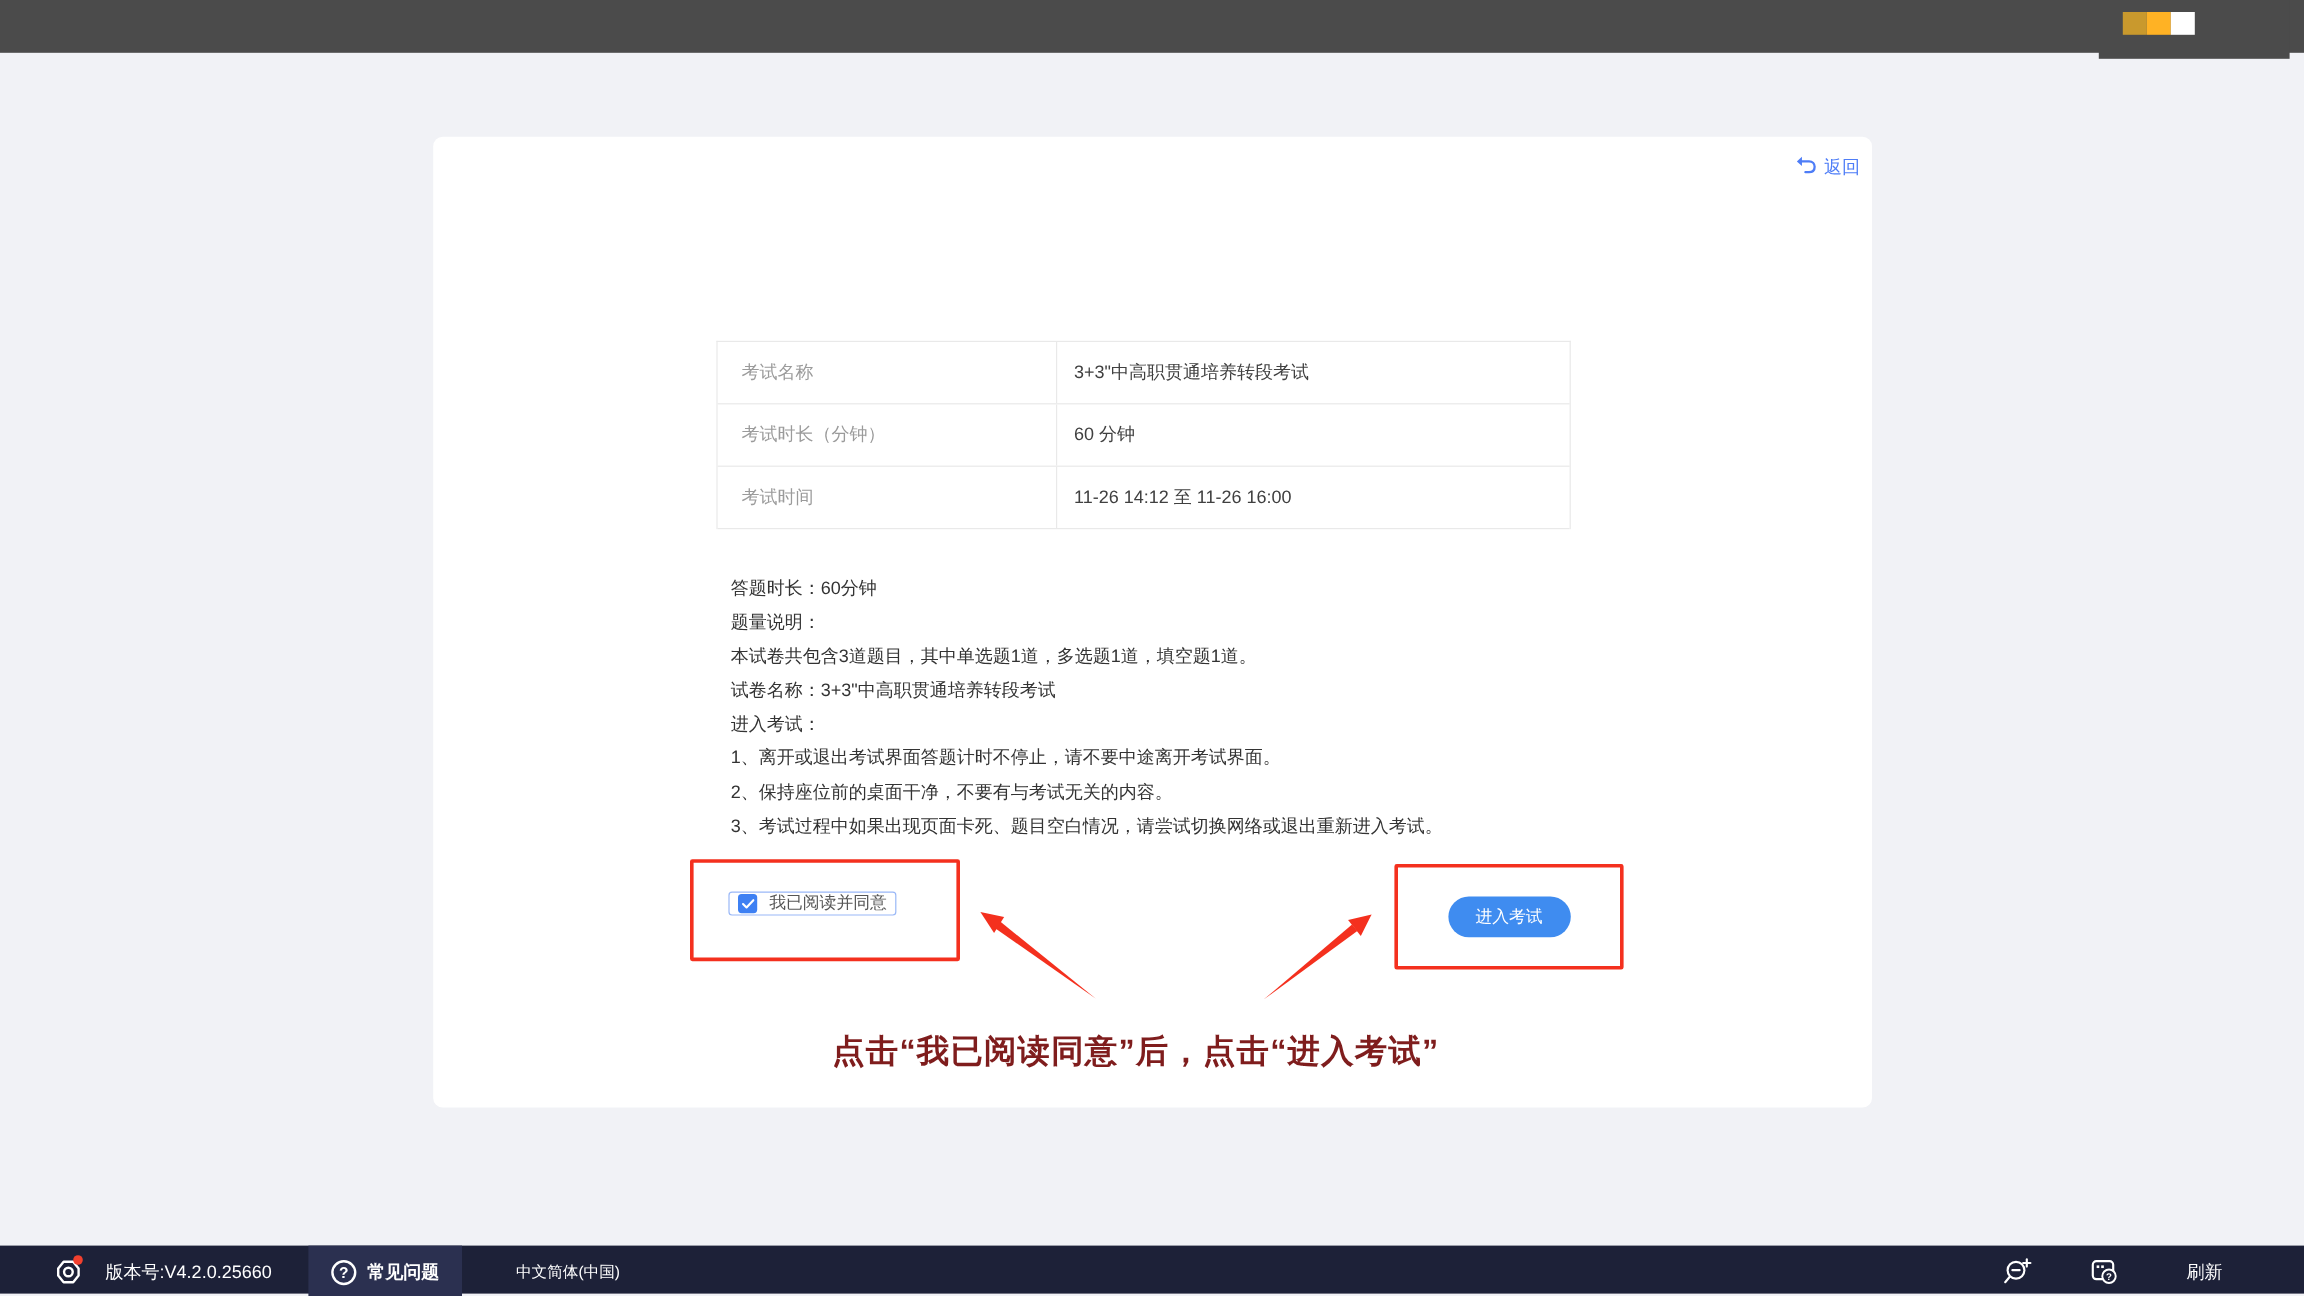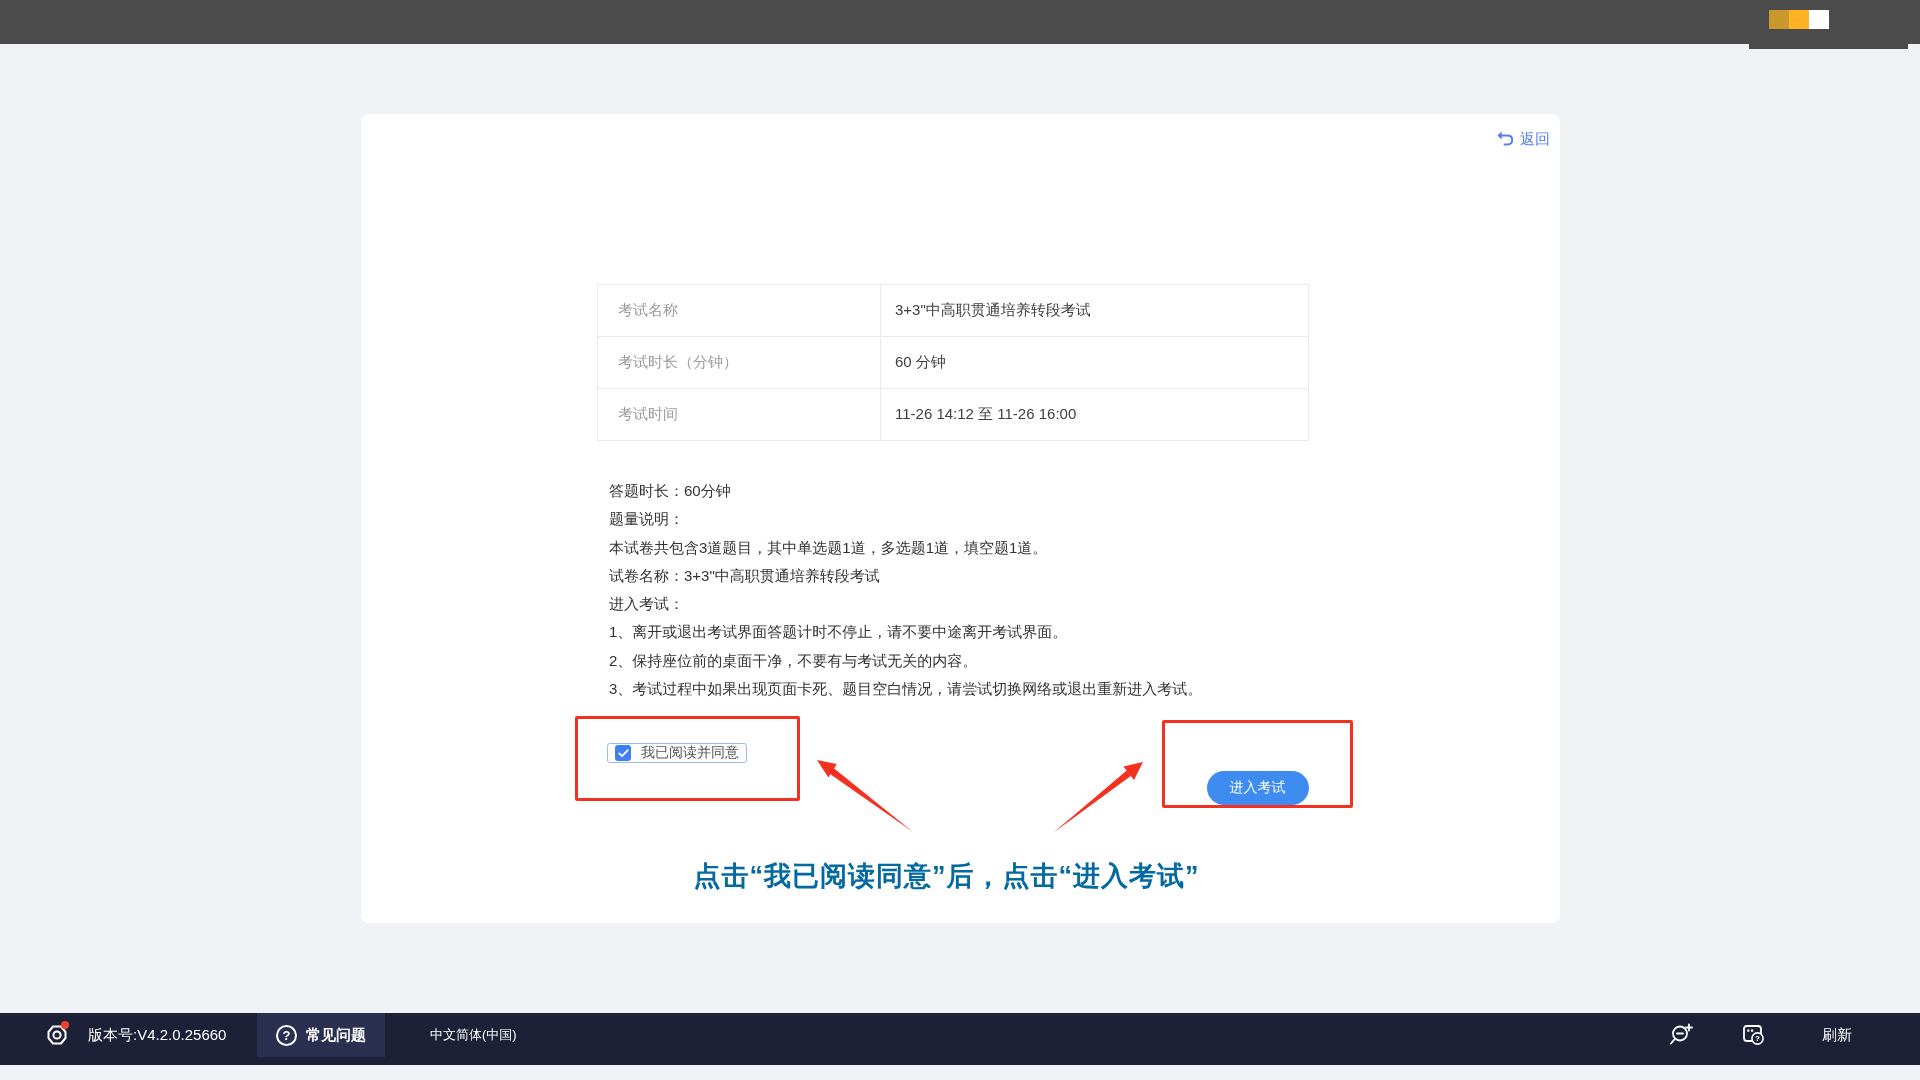--- a/index.html
+++ b/index.html
@@ -66,41 +66,41 @@
     padding:0 7px; cursor:pointer;
   }
   .checkbox {
     width:16px; height:16px; background:#3e80f3; border-radius:3px;
     display:flex; align-items:center; justify-content:center;
   }
   .agree-label { font-size:14px; color:#555; }
   .button-redbox {
     position:absolute; left:801px; top:606px; width:191px; height:88px;
     border:3px solid #f4301e; border-radius:2px;
-    display:flex; align-items:flex-end; justify-content:center;
+    display:flex; align-items:center; justify-content:center;
   }
   .enter-btn {
     width:102px; height:34px; border:none; border-radius:17px;
     background:#3f8cf0; color:#fff; font-size:14px; cursor:pointer;
     font-family:inherit;
   }
   
   .caption {
     position:absolute; left:361px; top:858px; width:1199px;
     text-align:center; padding-right:28px;
-    font-size:27px; font-weight:600; color:#0369a1; letter-spacing:1px;
+    font-size:27px; font-weight:600; color:#7f1d1d; letter-spacing:1px;
   }
   
   .arrows {
     position:absolute; left:0; top:0; width:1920px; height:1080px;
     pointer-events:none;
   }
   
   .bottombar {
-    position:absolute; left:0; bottom:15px; width:1920px; height:52px;
+    position:absolute; left:0; bottom:2px; width:1920px; height:40px;
     background:#1d2138; color:#fff;
   }
   .bb-item { position:absolute; top:0; height:44px; display:flex; align-items:center; }
   .record-wrap { left:44px; }
   .record-dot {
     position:absolute; top:8px; left:17px; width:8px; height:8px;
     border-radius:50%; background:#f3402e;
   }
   .version-text { left:88px; font-size:15px; }
   .faq-panel {

